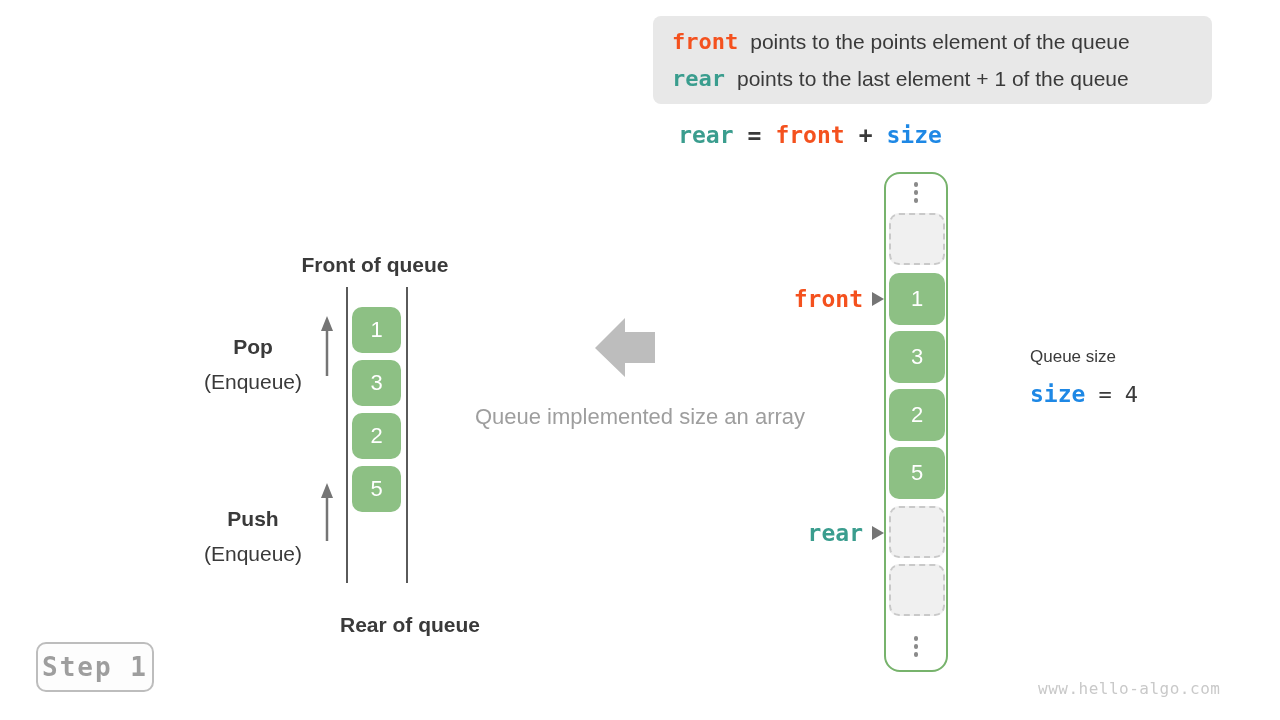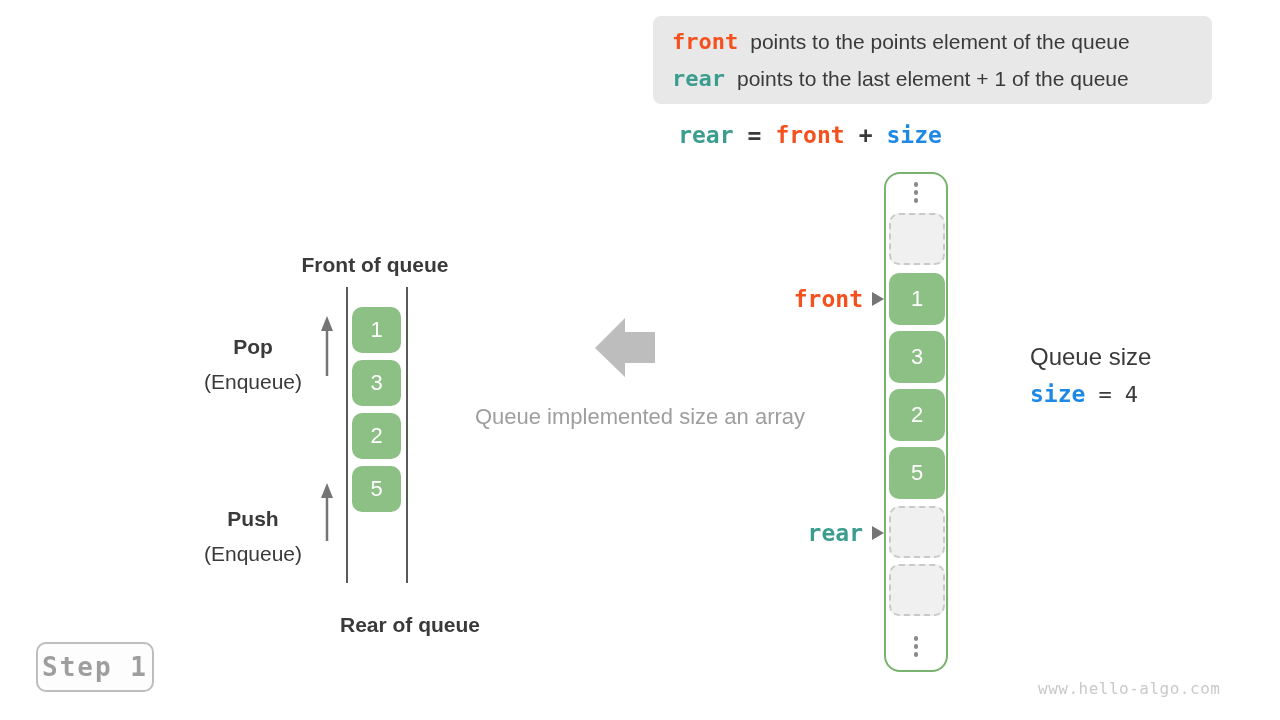--- a/index.html
+++ b/index.html
@@ -47,21 +47,21 @@
   .dot{width:4.5px;height:4.5px;border-radius:50%;background:#8a8a8a;}
 
   
   .pointer{left:700px;width:184px;height:28px;display:flex;align-items:center;
            justify-content:flex-end;gap:9px;font-size:23px;}
   .tri-right{width:0;height:0;border-left:12px solid var(--arrow_gray);
              border-top:7px solid transparent;border-bottom:7px solid transparent;}
 
   
   .size-panel{left:1030px;top:344px;}
-  .size-title{font-size:24px;line-height:26px;}
+  .size-title{font-size:17px;line-height:26px;}
   .size-line{margin-top:11px;display:flex;align-items:baseline;gap:13px;}
   .size-line .var{font-size:23px;}
   .size-line .eq,.size-line .val{font-size:22px;color:#3a3a3a;}
 
   
   .step-badge{left:36px;top:642px;width:118px;height:50px;background:#fdfdfd;
               border:2px solid #bdbdbd;border-radius:10px;box-sizing:border-box;
               display:flex;align-items:center;justify-content:center;
               font-size:26px;letter-spacing:2px;color:var(--gray_text);}
 

